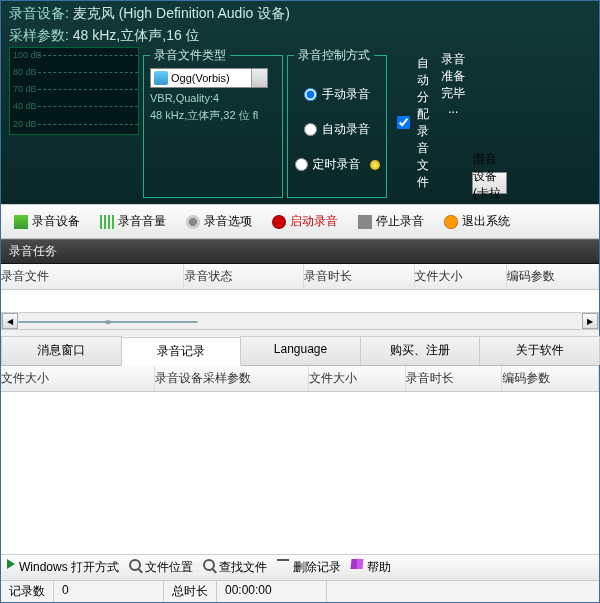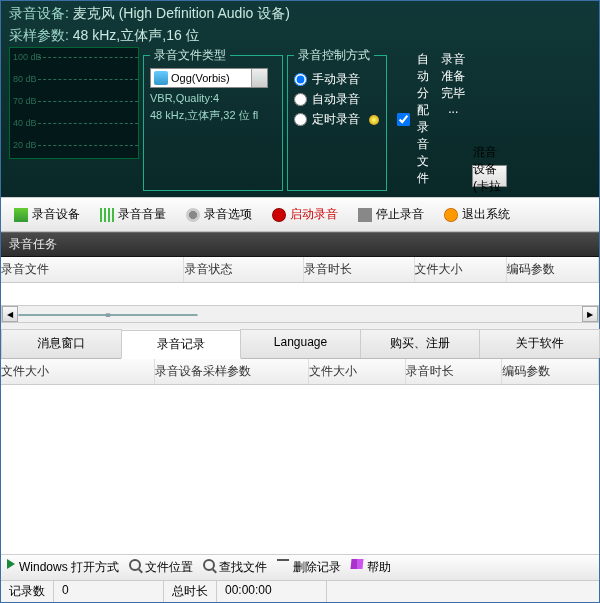--- a/index.html
+++ b/index.html
@@ -8,32 +8,32 @@
   .titlebar { height: 28px; background: linear-gradient(#f8fbff, #e1ecf9); display: flex; align-items: center; padding: 0 4px; border-bottom: 1px solid #b8cde2; }
   .titlebar .t-icon { width: 16px; height: 16px; background: linear-gradient(#1a7a3a,#0d5020); margin-right: 6px; }
   .titlebar .t-text { flex: 1; color: #222; }
   .win-btns { display: flex; gap: 2px; }
   .win-btn { width: 28px; height: 18px; border: 1px solid #9ab; background: linear-gradient(#f5faff,#d7e6f5); display:flex; align-items:center; justify-content:center; font-size:10px; color:#333; }
   .win-btn.close { background: linear-gradient(#e78,#c33); color:#fff; border-color:#a33; }
   .dark-panel { background: linear-gradient(#113838,#0a2828); color: #c8e8e0; padding: 2px 8px 6px 8px; }
   .info-row { padding: 2px 0; font-size: 14px; }
   .info-label { color:#9fd8c8; }
   .config-row { display:flex; gap:4px; align-items:stretch; }
-  .meter { width: 130px; height: 112px; position: relative; background:#031818; border:1px solid #063;padding-left:32px; }
+  .meter { width: 130px; height: 88px; position: relative; background:#031818; border:1px solid #063;padding-left:32px; }
   .meter-line { position:absolute; left:28px; right:0; border-top:1px dashed #2a6e56; font-size:9px; color:#2a6e56; }
   .meter-line span { position:absolute; left:-25px; top:-6px; font-size:9px; }
   fieldset.teal { border:1px solid #1fae8a; margin:0; padding:4px 6px 6px 6px; color:#c8e8e0; }
   fieldset.teal legend { color:#c8e8e0; padding:0 4px; font-size:12px; }
   .dd { display:flex; align-items:center; background:#fff; border:1px solid #888; width: 118px; height:20px; }
   .dd-icon { width:14px; height:14px; margin:0 3px; display:inline-block; }
   .disk-icon { background: linear-gradient(#6cf,#39c); border-radius:2px; }
   .dd-txt { flex:1; color:#000; font-size:11px; }
   .dd-arrow { width:16px; height:18px; background:linear-gradient(#eee,#ccc); border-left:1px solid #999; display:flex; align-items:center; justify-content:center; font-size:8px; }
   .small-teal { font-size:11px; color:#9fd8c8; margin-top:4px; white-space:nowrap; overflow:hidden; }
-  .radio-col label { display:flex; align-items:center; gap:5px; margin:3px 0; color:#fff; font-size:12px; }
+  .radio-col label { display:flex; align-items:center; gap:5px; margin:18px 0; color:#fff; font-size:12px;justify-content:center; }
   .radio-col input { margin:0; }
   .status-dot { width:10px; height:10px; border-radius:50%; background: radial-gradient(#ff6,#c80); display:inline-block; margin-left:4px; }
   .right-col { display:flex; flex-direction:row; gap:4px; padding:4px 2px; width:118px; }
   .chk { display:flex; align-items:center; gap:4px; color:#fff; }
   .ready { color:#fff; text-align:center; font-size:12px; }
   .mix-btn { background:linear-gradient(#f7f7f7,#ddd); border:1px solid #888; color:#000; height:22px; display:flex; align-items:center; justify-content:center; margin-top:auto; }
   .toolbar { background: linear-gradient(#fdfdfd,#e8e8e8); border-top:1px solid #cfcfcf; border-bottom:1px solid #bfbfbf; padding:4px 6px; display:flex; gap:6px;font-family:Liberation Mono, monospace; }
   .tb-btn { display:flex; align-items:center; gap:4px; padding:3px 6px; border:1px solid transparent; }
   .tb-btn.active { color:#c00; }
   .tb-ico { width:14px; height:14px; display:inline-block; }

